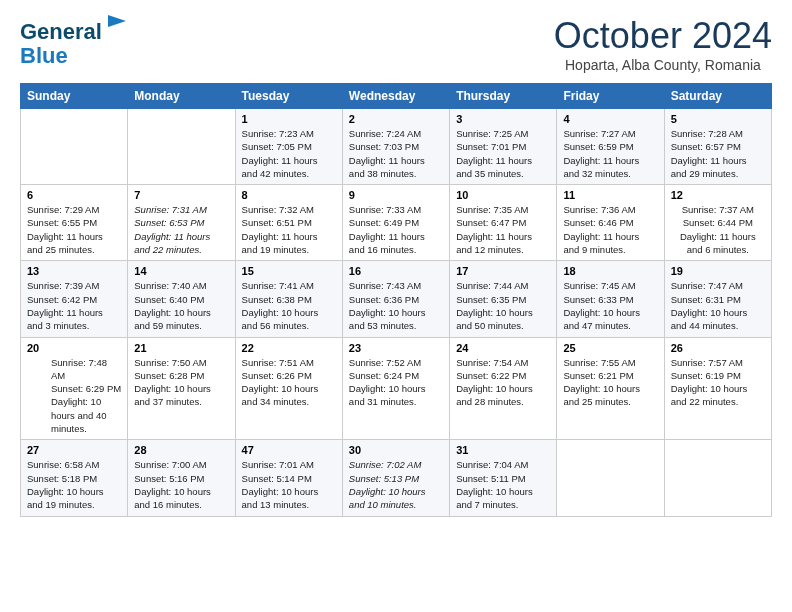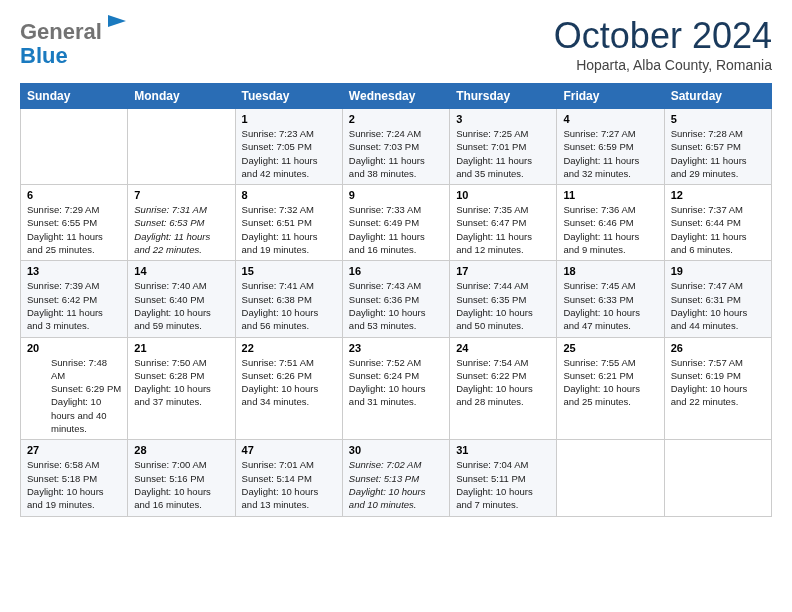--- a/index.html
+++ b/index.html
@@ -18,30 +18,30 @@
     }
     .logo {
       display: flex;
       align-items: center;
     }
     .logo-text {
       font-size: 22px;
       font-weight: bold;
       line-height: 1.1;
     }
-    .logo-general { color: #737373; }
+    .logo-general { color: #0c4a6e; }
     .logo-blue { color: #1a7abf; }
     .logo-icon {
       width: 28px;
       height: 28px;
       margin-left: 2px;
       margin-top: -4px;
     }
     .title-block {
-      text-align: right;
+      text-align: center;
     }
     .month-title {
       font-size: 36px;
       color: #1a3a5c;
       font-weight: normal;
     }
     .location {
       font-size: 14px;
       color: #444;
     }
@@ -189,21 +189,21 @@
 Daylight: 11 hours and 12 minutes.</div>
         </td>
         <td>
           <span class="day-num">11</span>
           <div class="day-info" style="white-space: pre-line;">Sunrise: 7:36 AM
 Sunset: 6:46 PM
 Daylight: 11 hours and 9 minutes.</div>
         </td>
         <td>
           <span class="day-num">12</span>
-          <div class="day-info" style="white-space: pre-line;">Sunrise: 7:37 AM
+          <div class="day-info" style="white-space: pre-line; text-align: center;">Sunrise: 7:37 AM
 Sunset: 6:44 PM
 Daylight: 11 hours and 6 minutes.</div>
         </td>
       </tr>
       <tr>
         <td>
           <span class="day-num">13</span>
           <div class="day-info" style="white-space: pre-line;">Sunrise: 7:39 AM
 Sunset: 6:42 PM
 Daylight: 11 hours and 3 minutes.</div>

